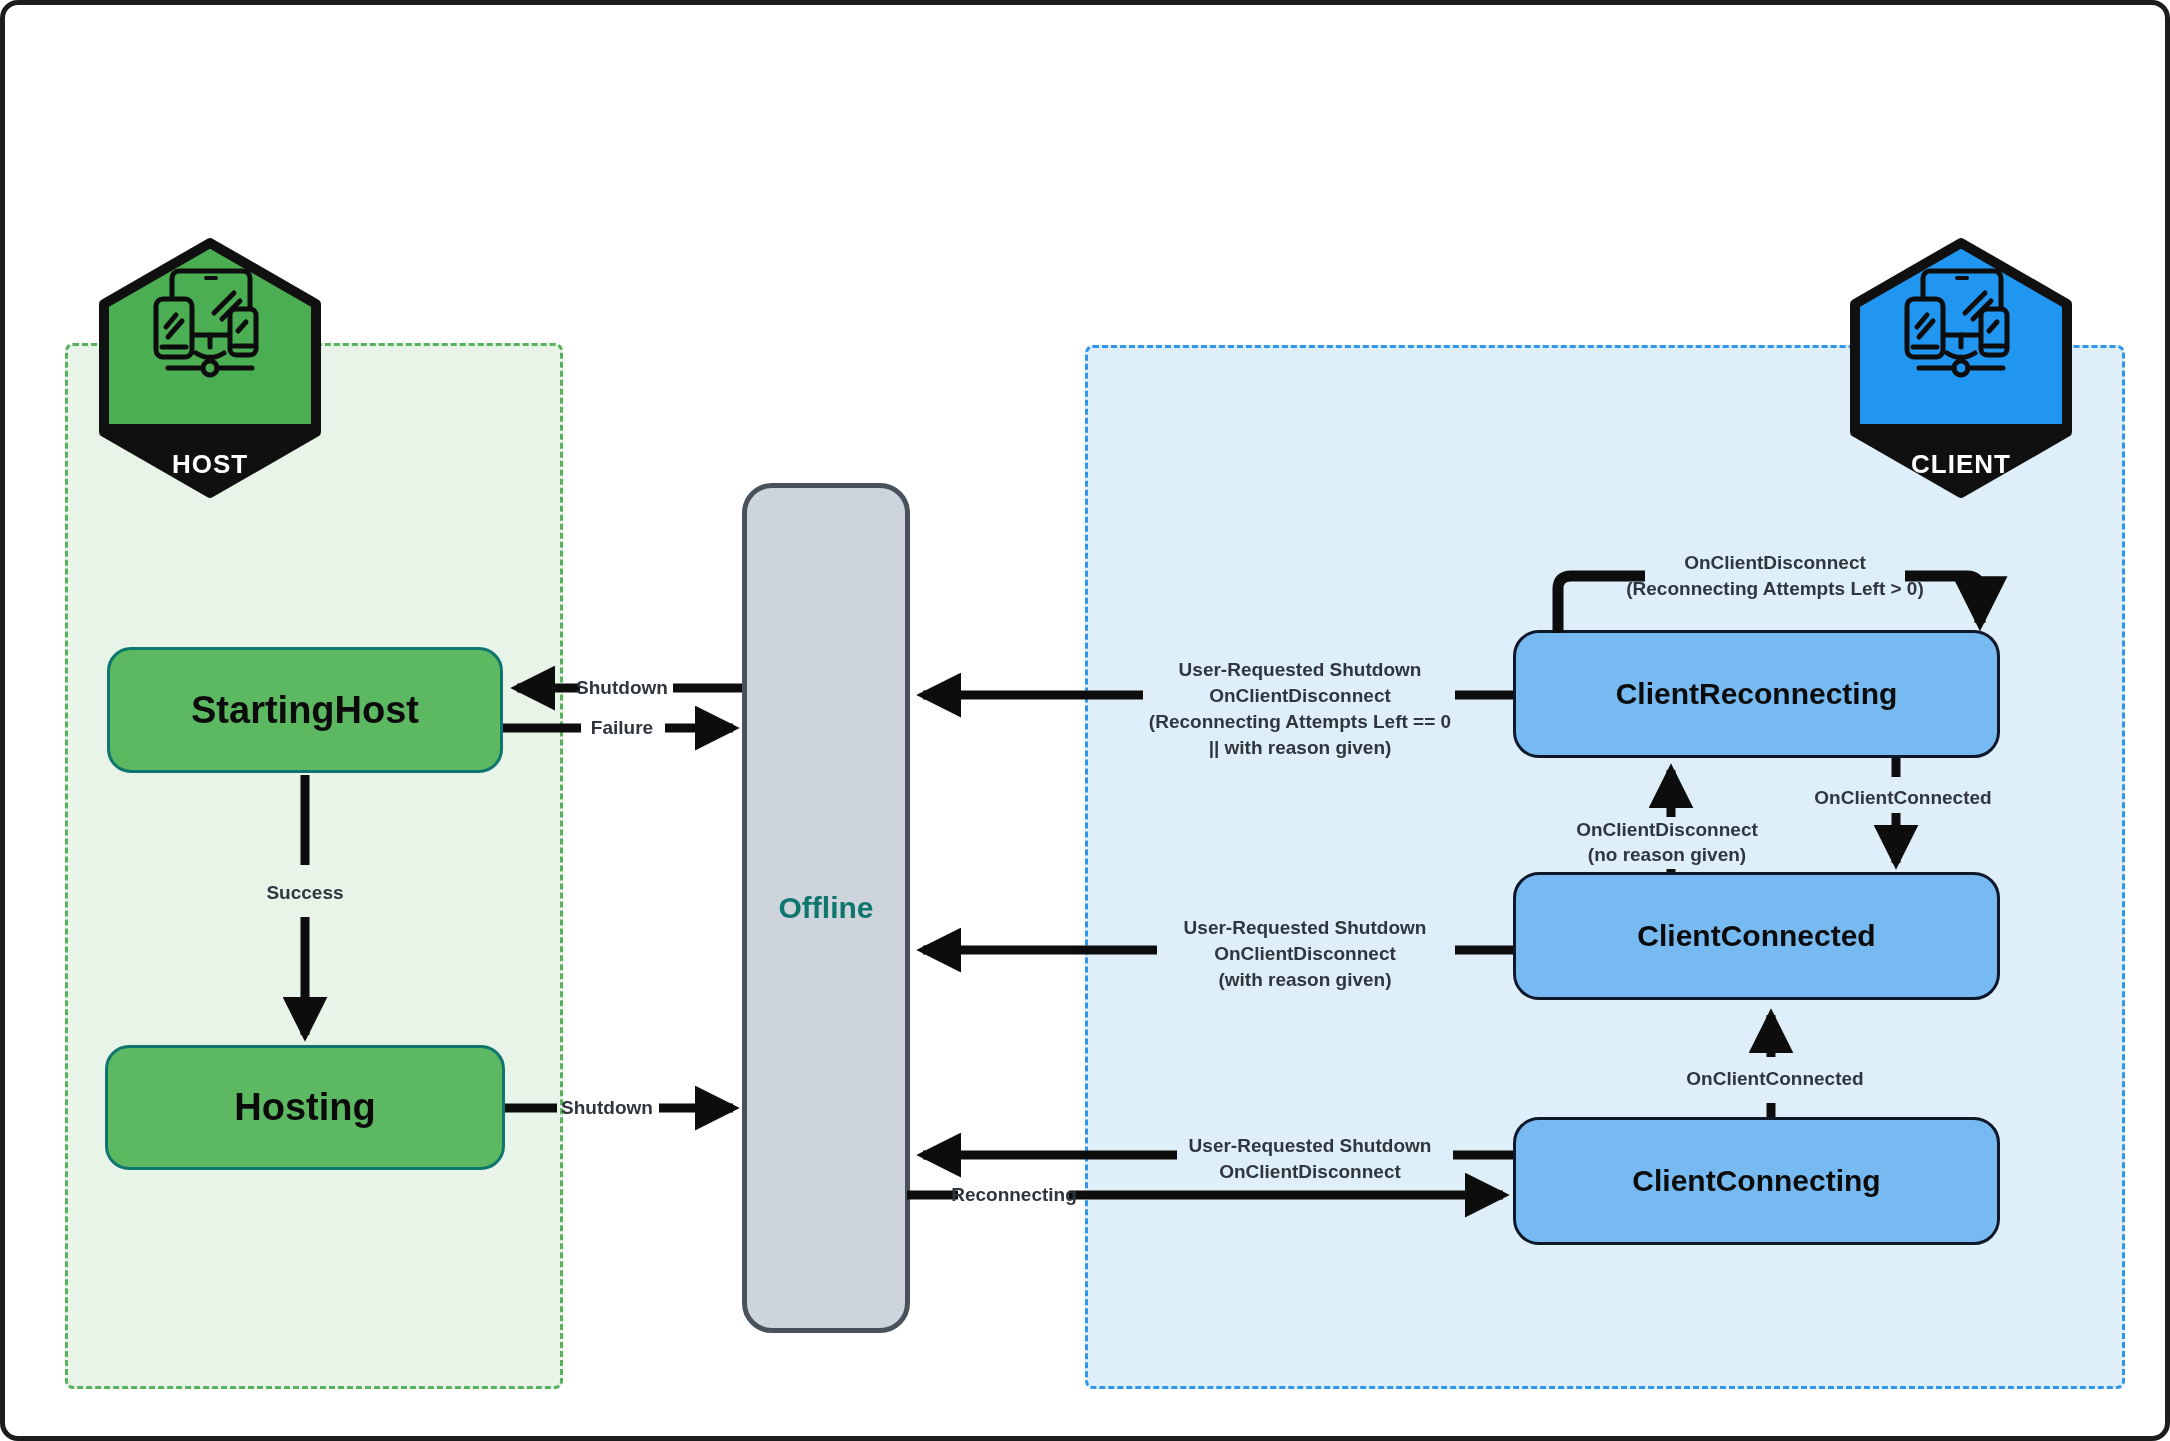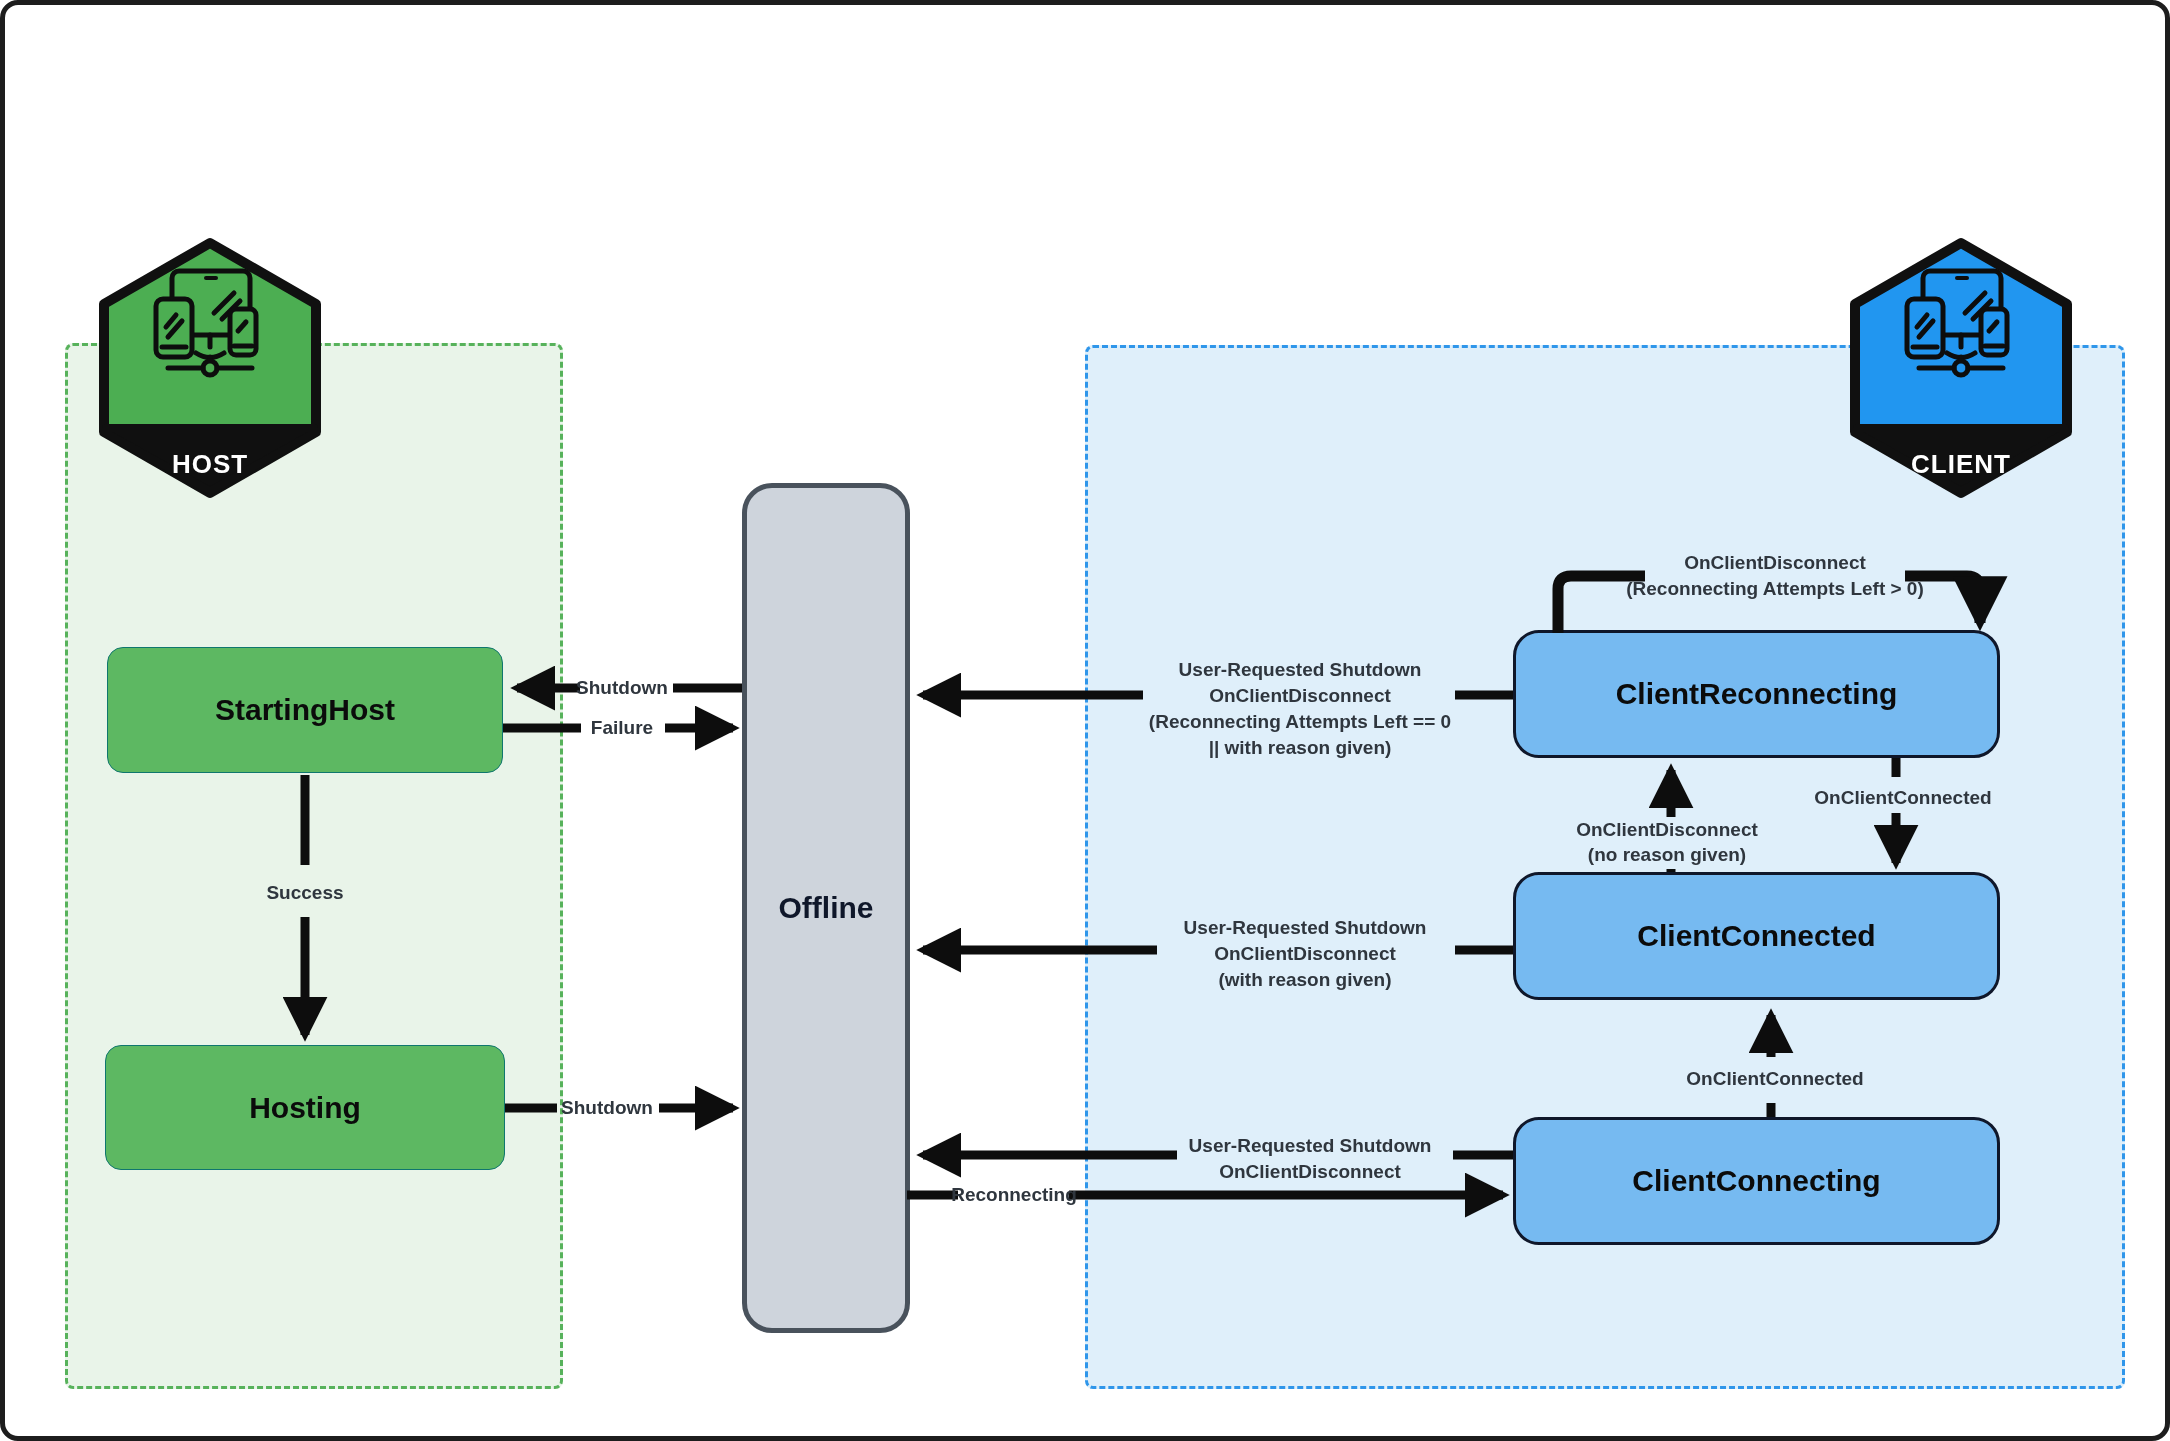--- a/index.html
+++ b/index.html
@@ -5,24 +5,24 @@
   html,body{margin:0;padding:0;background:#ffffff;font-family:"Liberation Sans",sans-serif;}
   .canvas{position:relative;width:2170px;height:1441px;background:#ffffff;border:5px solid #1d1d1d;
           border-radius:18px;box-sizing:border-box;overflow:hidden;}
   .page-title{position:absolute;left:76px;top:62px;font-size:68px;font-weight:bold;color:#0b0b0b;
               letter-spacing:-1px;}
   .region{position:absolute;border-radius:8px;box-sizing:border-box;}
   .region.host{left:60px;top:338px;width:498px;height:1046px;background:#e9f4e9;border:3px dashed #57b25b;}
   .region.client{left:1080px;top:340px;width:1040px;height:1044px;background:#dfeffa;border:3px dashed #2f96ea;}
   .state{position:absolute;display:flex;align-items:center;justify-content:center;box-sizing:border-box;
          font-weight:bold;color:#0b0b0b;}
-  .state.green{background:#5db862;border:1px solid #0f766e;border-radius:16px;font-size:30px;}
+  .state.green{background:#5db862;border:3px solid #0f766e;border-radius:24px;font-size:38px;}
   .state.blue{background:#76baf1;border:3px solid #0f172a;border-radius:26px;font-size:30px;}
   .state.offline{left:737px;top:478px;width:168px;height:850px;background:#ced4dc;border:5px solid #49525c;
-                 border-radius:30px;font-size:30px;color:#0f172a;}
+                 border-radius:30px;font-size:30px;color:#0f766e;}
   .state.starting-host{left:102px;top:642px;width:396px;height:126px;}
   .state.hosting{left:100px;top:1040px;width:400px;height:125px;}
   .state.client-reconnecting{left:1508px;top:625px;width:487px;height:128px;}
   .state.client-connected{left:1508px;top:867px;width:487px;height:128px;}
   .state.client-connecting{left:1508px;top:1112px;width:487px;height:128px;}
   .overlay{position:absolute;left:0;top:0;pointer-events:none;}
   .hex{position:absolute;z-index:6;}
   .hex-label{fill:#ffffff;font-size:26px;font-weight:bold;letter-spacing:1px;font-family:"Liberation Sans",sans-serif;}
   .arrow-label{position:absolute;z-index:7;font-size:19px;font-weight:bold;color:#2f363e;
                text-align:center;white-space:pre-line;line-height:26px;}

